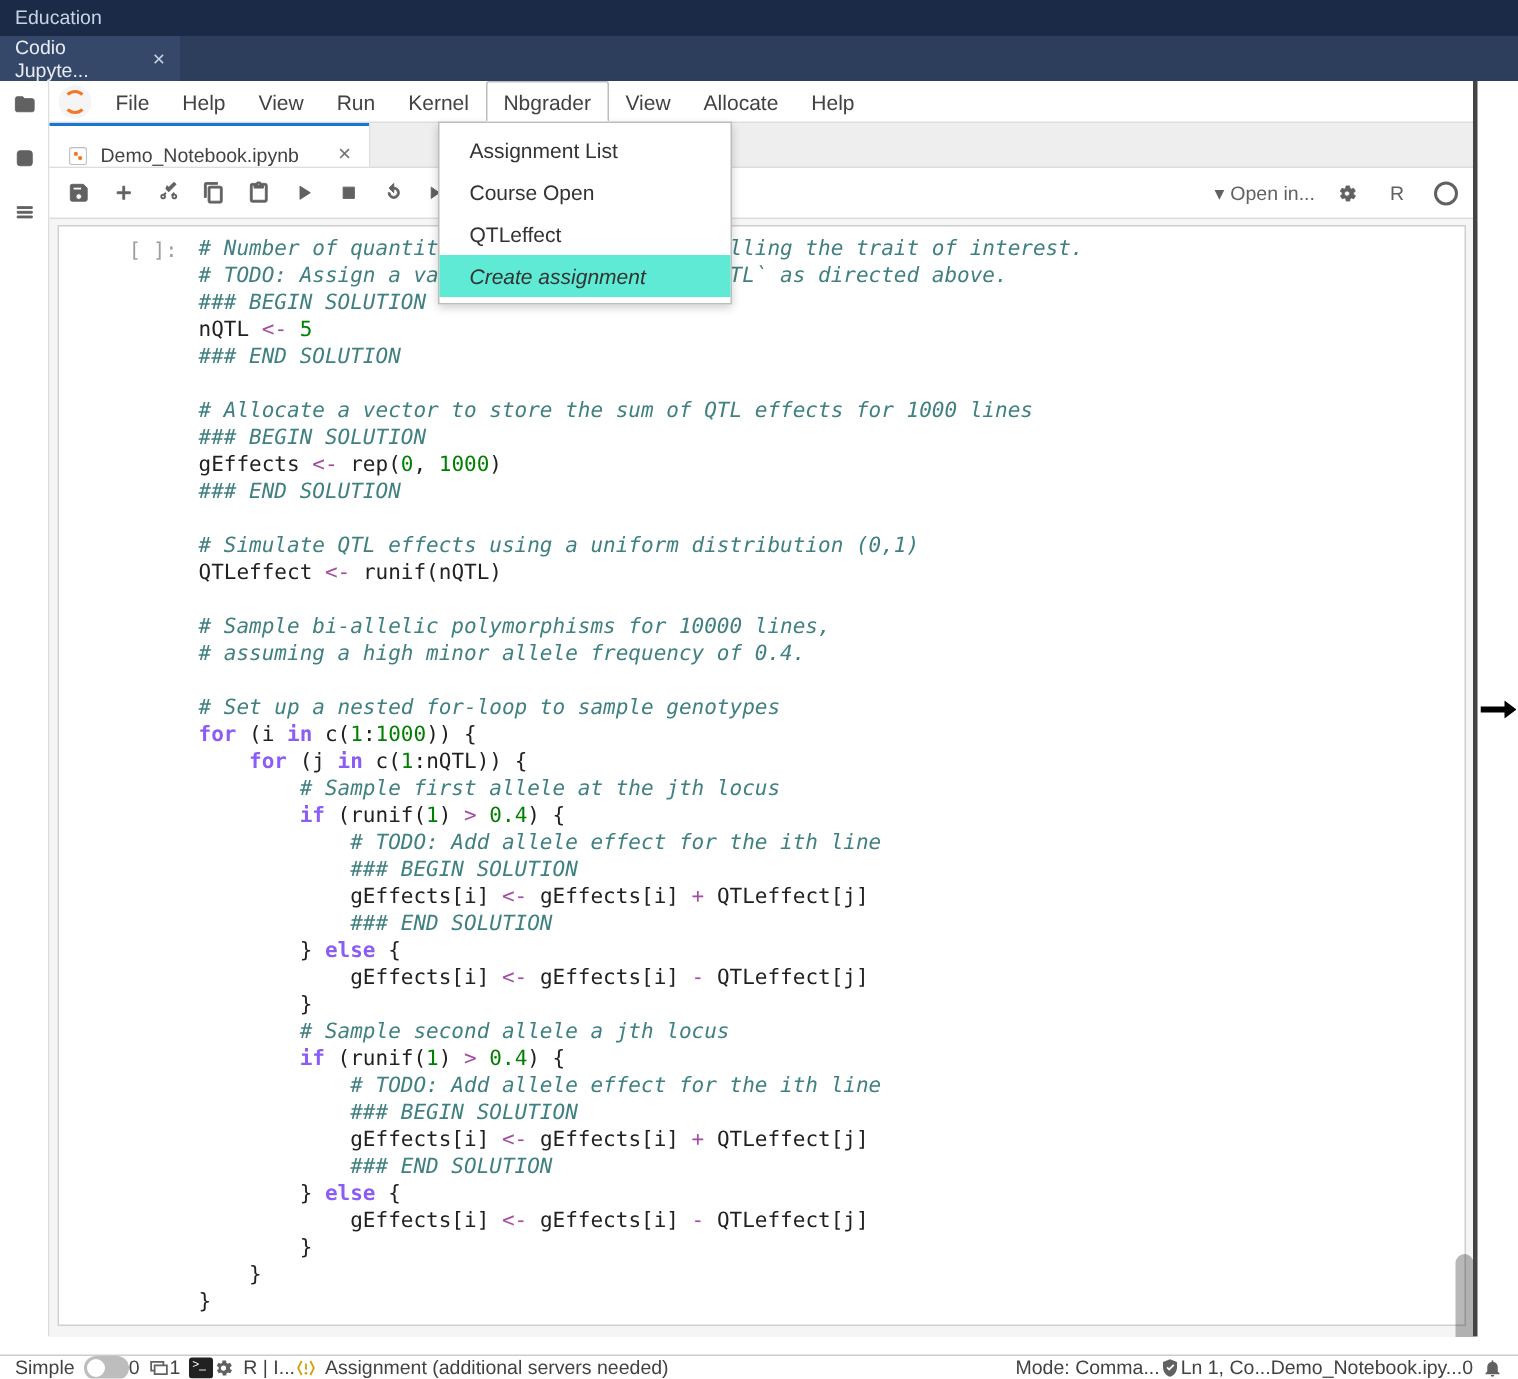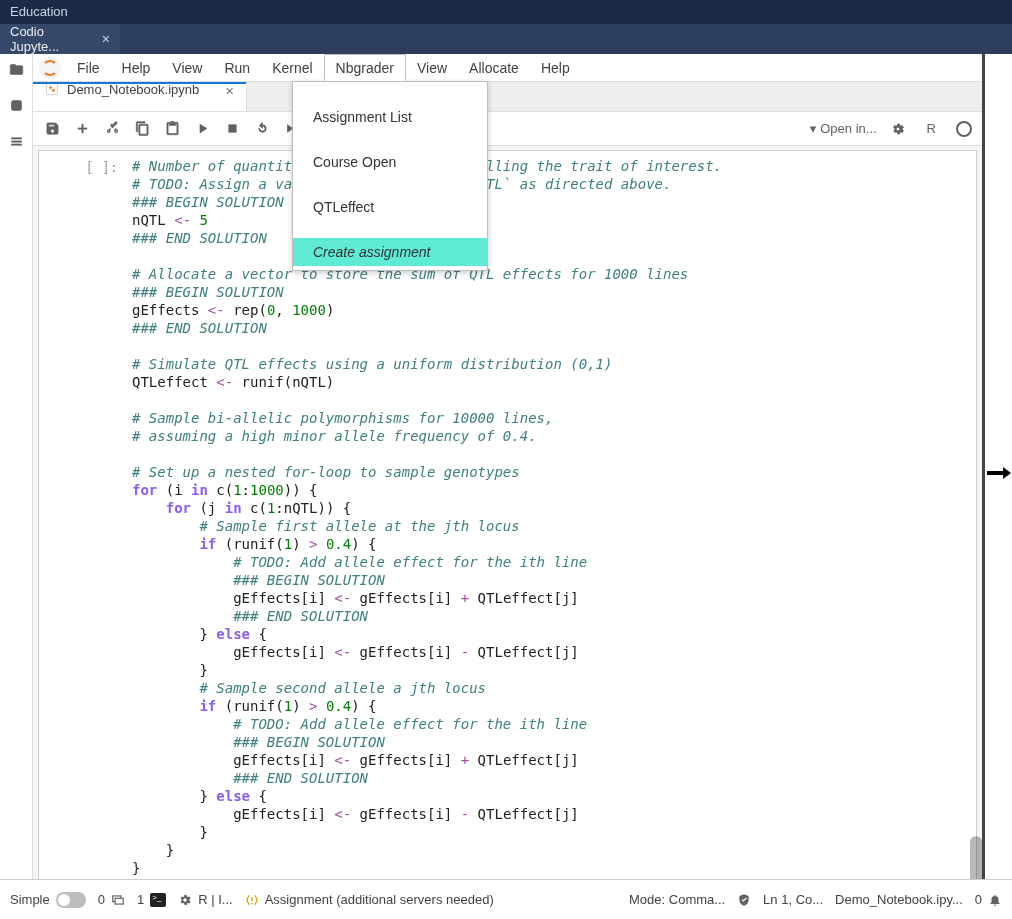--- a/index.html
+++ b/index.html
@@ -20,25 +20,25 @@
 
   .menubar { height: 28px; background: #fff; border-bottom: 1px solid #ddd; display: flex; align-items: stretch; }
   .logo { width: 33px; display: flex; align-items: center; justify-content: center; }
   .logo-inner { width: 22px; height: 22px; border-radius: 50%; background: #f5f5f5; position: relative; }
   .logo-inner::before { content: ""; position: absolute; inset: 3px; border: 2px solid #888; border-top-color: #f37726; border-bottom-color: #f37726; border-left-color: transparent; border-right-color: transparent; border-radius: 50%; }
   .menus { display: flex; align-items: center; gap: 0; }
   .menu-item { padding: 0 11px; height: 100%; display: flex; align-items: center; cursor: pointer; font-size: 14px; color: #424242; }
   .menu-item.active { background: #fff; border: 1px solid #bdbdbd; border-bottom: 1px solid #fff; position: relative; z-index: 20; border-radius: 2px 2px 0 0; }
 
   .dropdown { position: absolute; top: 27px; left: 259px; width: 196px; background: #fff; border: 1px solid #bdbdbd; box-shadow: 0 2px 6px rgba(0,0,0,.2); z-index: 19; padding: 4px 0; }
-  .dropdown-item { padding: 6px 20px; font-size: 14px; color: #333; cursor: pointer; margin-top: 17px; }
+  .dropdown-item { padding: 6px 20px; font-size: 14px; color: #333; cursor: pointer; }
   .dropdown-item.hover { background: #5eead4; font-style: italic; }
 
   .tabbar { height: 30px; background: #eeeeee; border-bottom: 1px solid #ddd; display: flex; align-items: center; position: relative; }
-  .tabbar-tab { height: 100%; background: #fff; border-right: 1px solid #ddd; display: flex; align-items: flex-start; padding: 0 12px; gap: 8px; font-size: 13px; color: #424242; position: relative; }
+  .tabbar-tab { height: 100%; background: #fff; border-right: 1px solid #ddd; display: flex; align-items: flex-end; padding: 0 12px; gap: 8px; font-size: 13px; color: #424242; position: relative; }
   .tabbar-tab::before { content: ""; position: absolute; top: 0; left: 0; right: 0; height: 2px; background: #1976d2; }
   .nbicon circle { fill: #f37726; }
   .tabclose { color: #757575; font-size: 15px; margin-left: 18px; }
 
   .toolbar { height: 34px; background: #fff; border-bottom: 1px solid #ddd; display: flex; align-items: center; padding: 0 10px; gap: 12px; }
   .tbtn { width: 18px; height: 18px; display: flex; align-items: center; justify-content: center; cursor: pointer; }
   .tbtn svg { width: 15px; height: 15px; fill: #616161; stroke: #616161; }
   .toolbar-spacer { flex: 1; }
   .openin { font-size: 13px; color: #616161; display: flex; align-items: center; gap: 4px; }
   .kernel-r { font-size: 13px; color: #616161; margin: 0 8px; }
@@ -51,21 +51,21 @@
   .c-comment { color: #408080; font-style: italic; }
   .c-key { color: #8b5cf6; font-weight: bold; }
   .c-op { color: #a54aa5; }
   .c-num { color: #008000; }
 
   .rightgutter { width: 30px; border-left: 3px solid #444; display: flex; align-items: center; justify-content: center; }
   .rightgutter svg { width: 24px; height: 12px; fill: #000; }
 
   .scrollthumb { position: absolute; right: 0; top: 690px; width: 12px; height: 120px; background: rgba(0,0,0,.28); border-radius: 6px; }
 
-  .statusbar { position: absolute; bottom: 0; left: 0; right: 0; height: 40px; background: #fff; border-top: 1px solid #ccc; display: flex; align-items: center; padding: 0 10px; font-size: 13px; color: #424242; gap: 12px; }
+  .statusbar { position: absolute; bottom: 0; left: 0; right: 0; height: 16px; background: #fff; border-top: 1px solid #ccc; display: flex; align-items: center; padding: 0 10px; font-size: 13px; color: #424242; }
   .statusbar .pill { display: flex; align-items: center; gap: 6px; }
   .toggle { width: 30px; height: 16px; background: #bdbdbd; border-radius: 8px; position: relative; }
   .toggle::after { content: ""; position: absolute; left: 2px; top: 2px; width: 12px; height: 12px; background: #fff; border-radius: 50%; }
   .termicon { width: 16px; height: 14px; background: #212121; border-radius: 2px; position: relative; }
   .termicon::after { content: ">_"; position: absolute; color: #fff; font-size: 8px; left: 2px; top: 0; }
   .gear svg, .shield svg, .bell svg { width: 14px; height: 14px; fill: #616161; }
   .warn svg { width: 14px; height: 14px; fill: #d39e00; }
   .statusbar .sp { flex: 1; }
 </style>
 </head>

